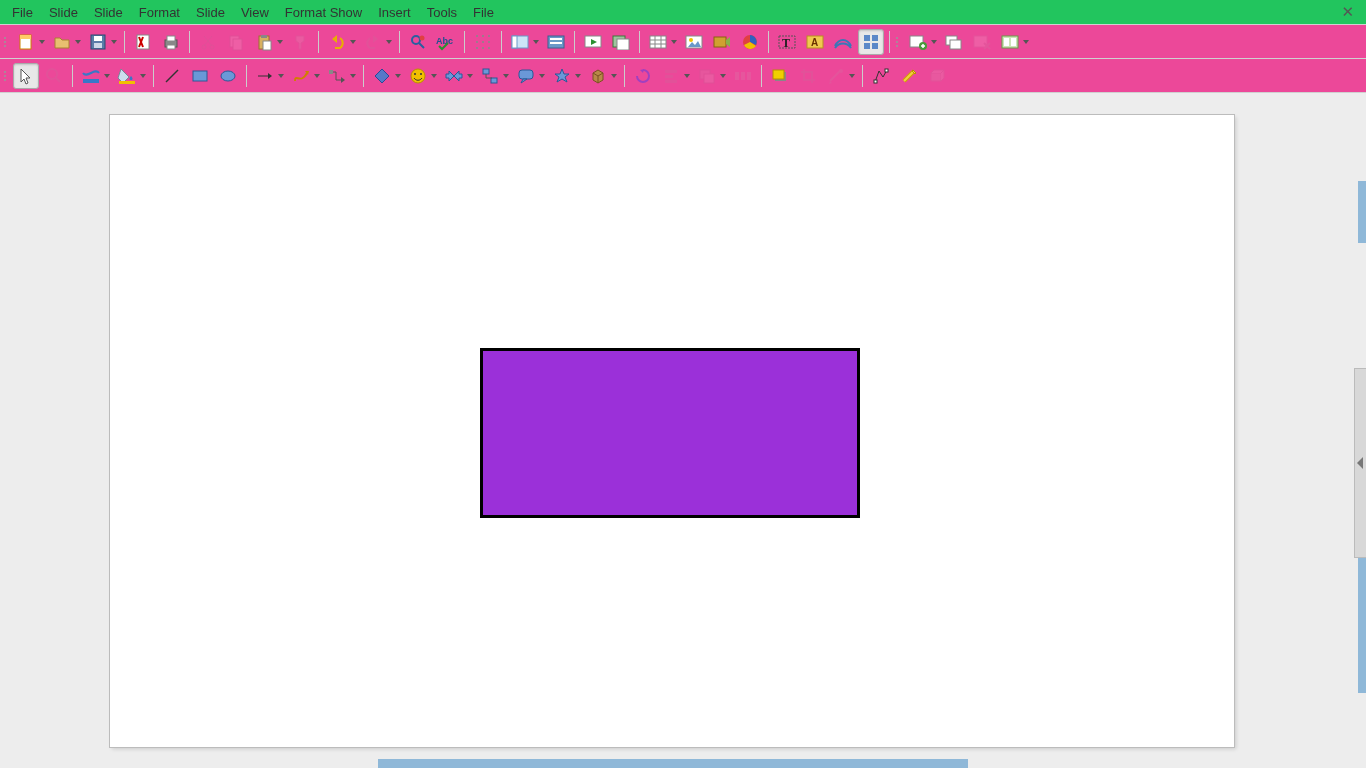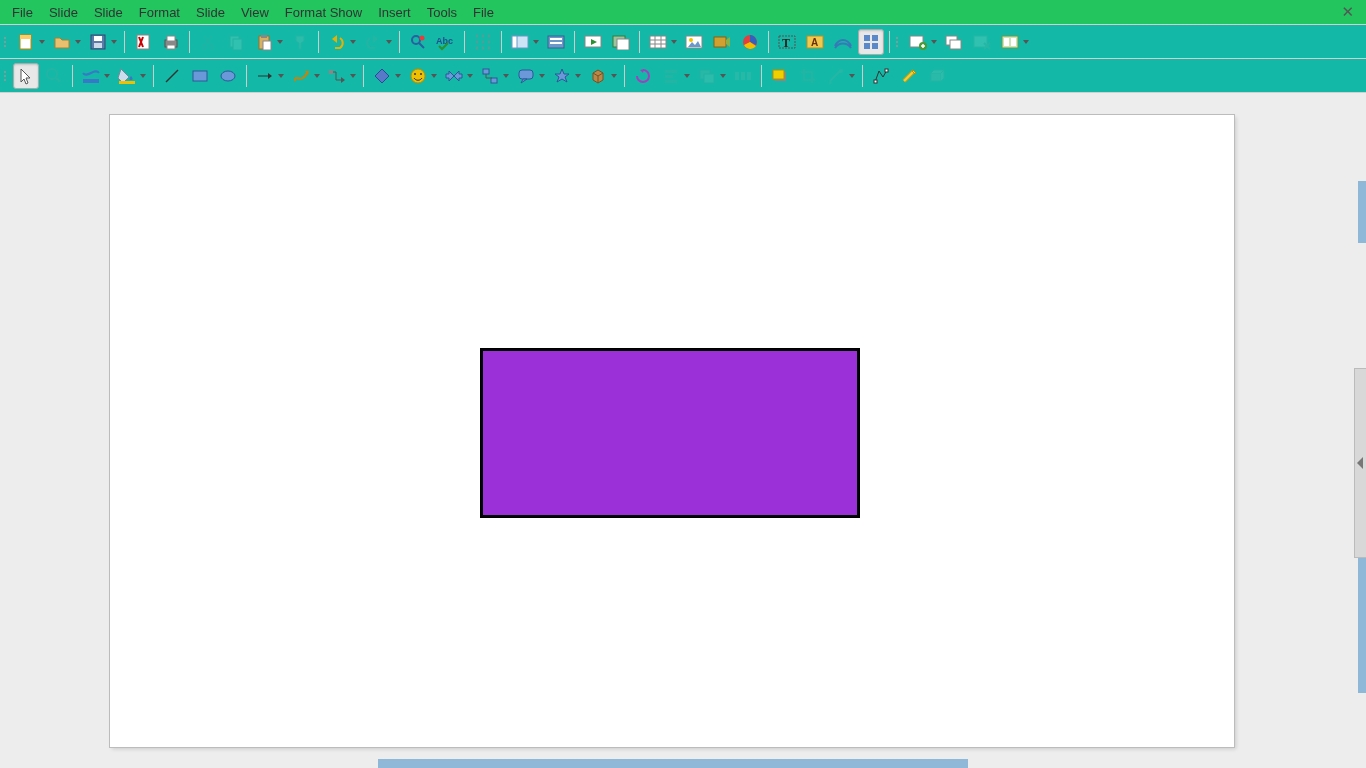--- a/index.html
+++ b/index.html
@@ -4,21 +4,21 @@
 <style>
   * { box-sizing: border-box; margin: 0; padding: 0; }
   html, body { width: 1366px; height: 768px; font-family: "Liberation Sans", Arial, sans-serif; background: #ededed; overflow: hidden; }
   
   
   .menubar { display: flex; align-items: center; height: 25px; background: #22c55e; border-bottom: 1px solid #d0d0d0; padding: 0 4px; font-size: 13px; color: #333; }
   .menubar .menu-item { padding: 3px 8px; cursor: default; }
   .menubar .close-x { margin-left: auto; padding: 0 8px; font-size: 15px; color: #555; }
   
   
-  .toolbar { display: flex; align-items: center; height: 34px; background: #14b8a6; border-bottom: 1px solid #d0d0d0; padding: 0 2px; gap: 0px; }
+  .toolbar { display: flex; align-items: center; height: 34px; background: #ec4899; border-bottom: 1px solid #d0d0d0; padding: 0 2px; gap: 0px; }
   .toolbar .grip { width: 6px; height: 24px; display:flex; flex-direction:column; justify-content:center; gap:2px; margin: 0 2px; }
   .toolbar .grip span { width:2px; height:2px; background:#999; border-radius:50%; }
   .tbtn { width: 26px; height: 26px; display: inline-flex; align-items: center; justify-content: center; border: 1px solid transparent; border-radius: 3px; margin: 0 1px; position: relative; }
   .tbtn.active { border: 1px solid #aaa; background: #e8e8e8; box-shadow: inset 0 1px 2px rgba(0,0,0,0.15); }
   .tbtn.disabled svg, .tbtn.disabled { opacity: 0.35; }
   .dd { width: 8px; height: 26px; display: inline-flex; align-items: center; justify-content: center; margin-left: -2px; margin-right: 2px; }
   .dd::before { content: ""; border-left: 3px solid transparent; border-right: 3px solid transparent; border-top: 4px solid #555; }
   .sep { width: 1px; height: 22px; background: #ccc; margin: 0 4px; }
   
   

